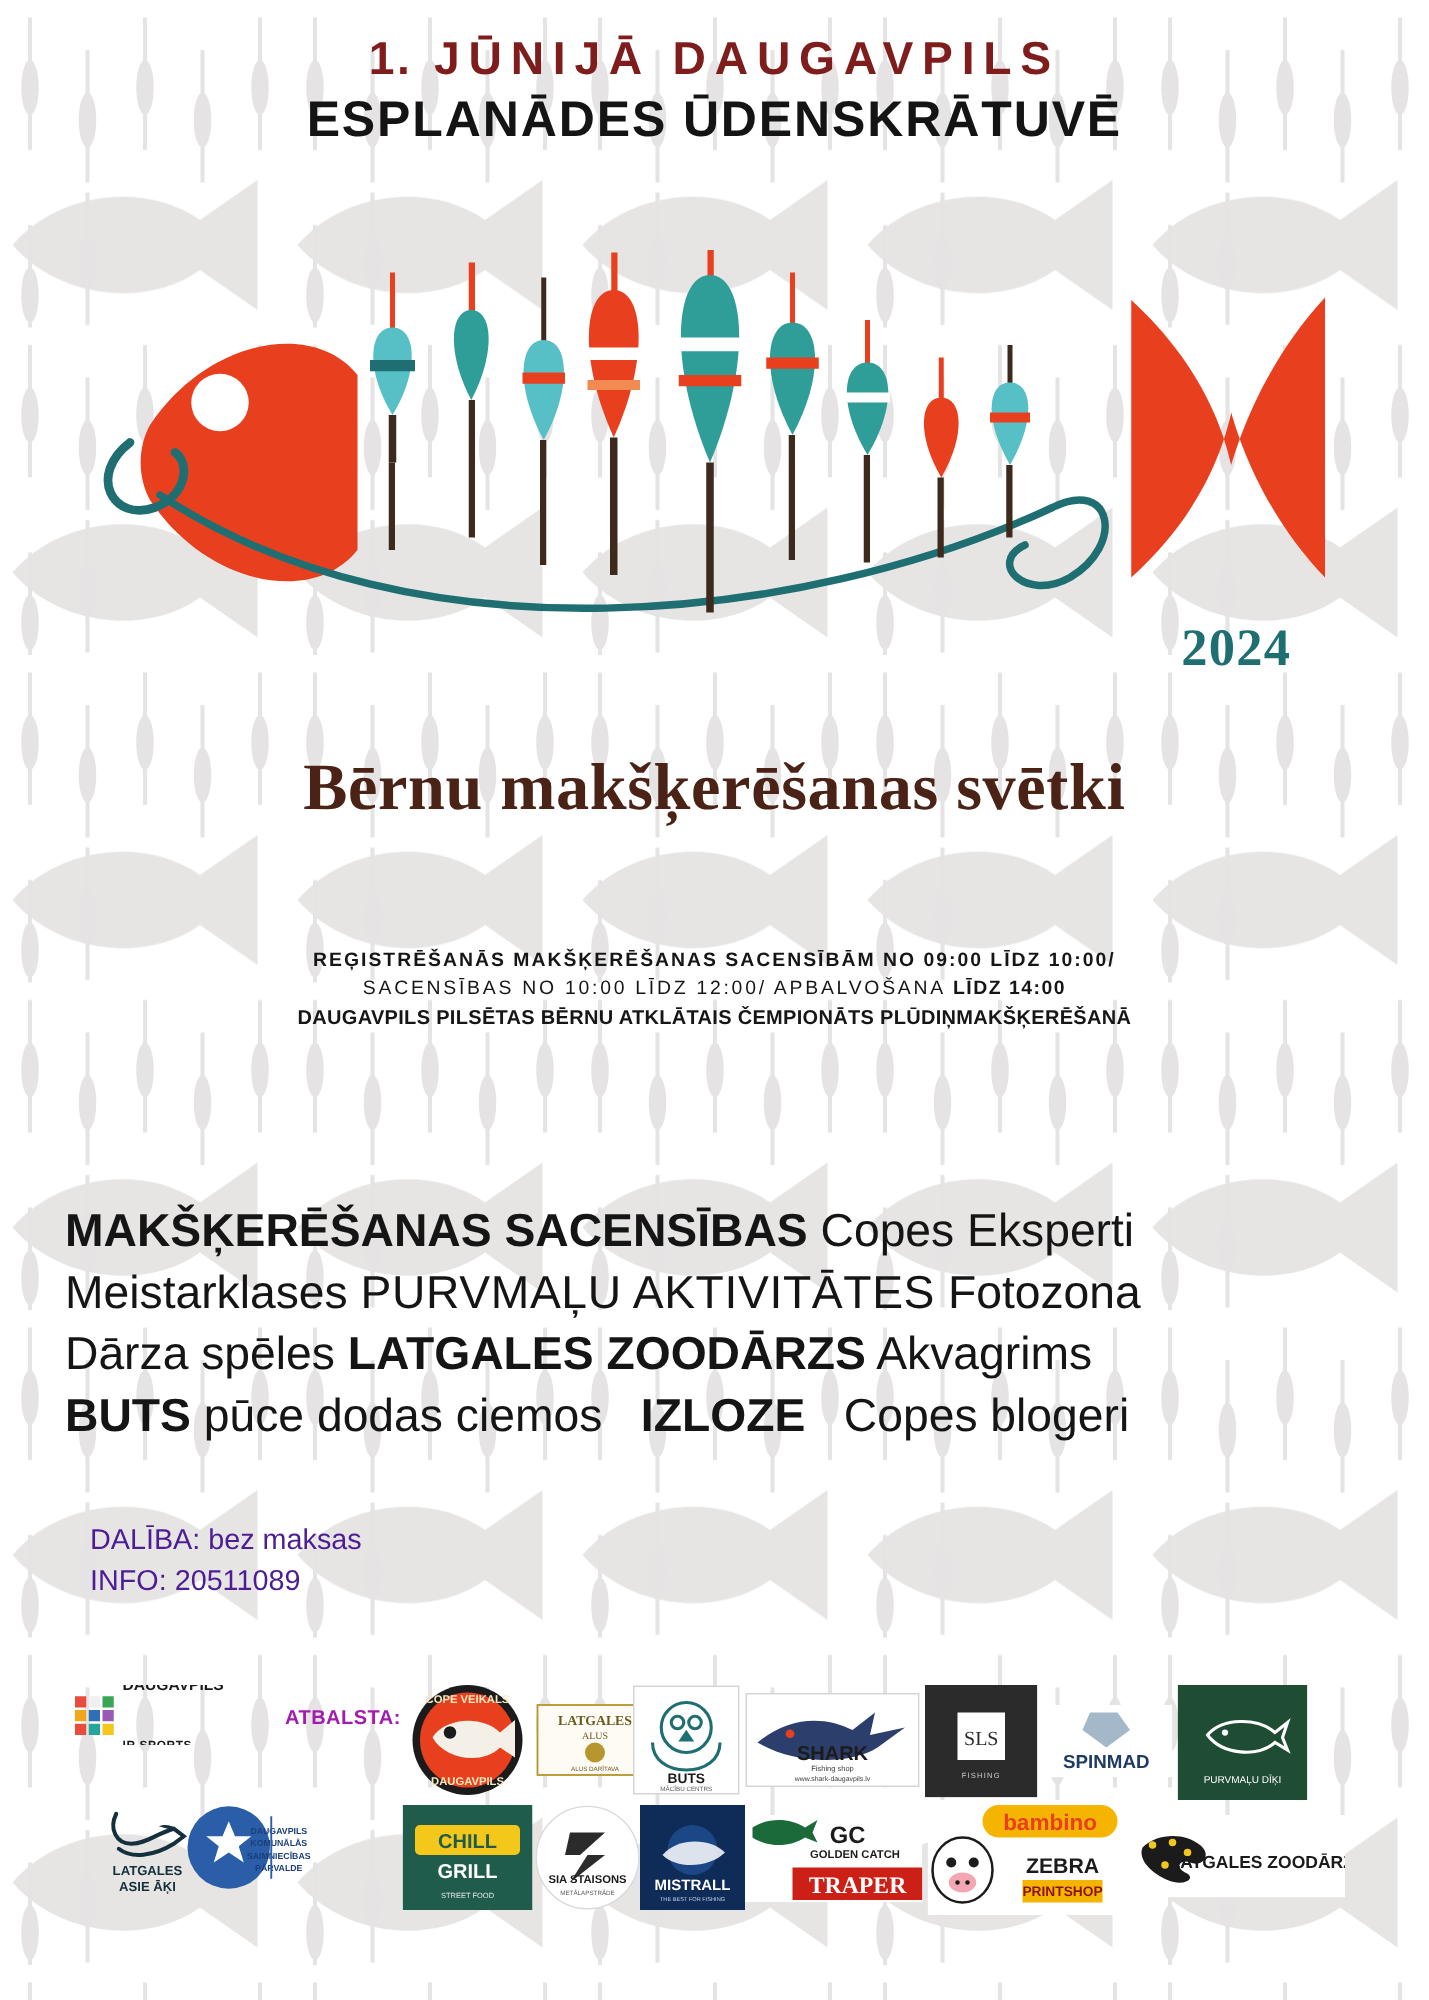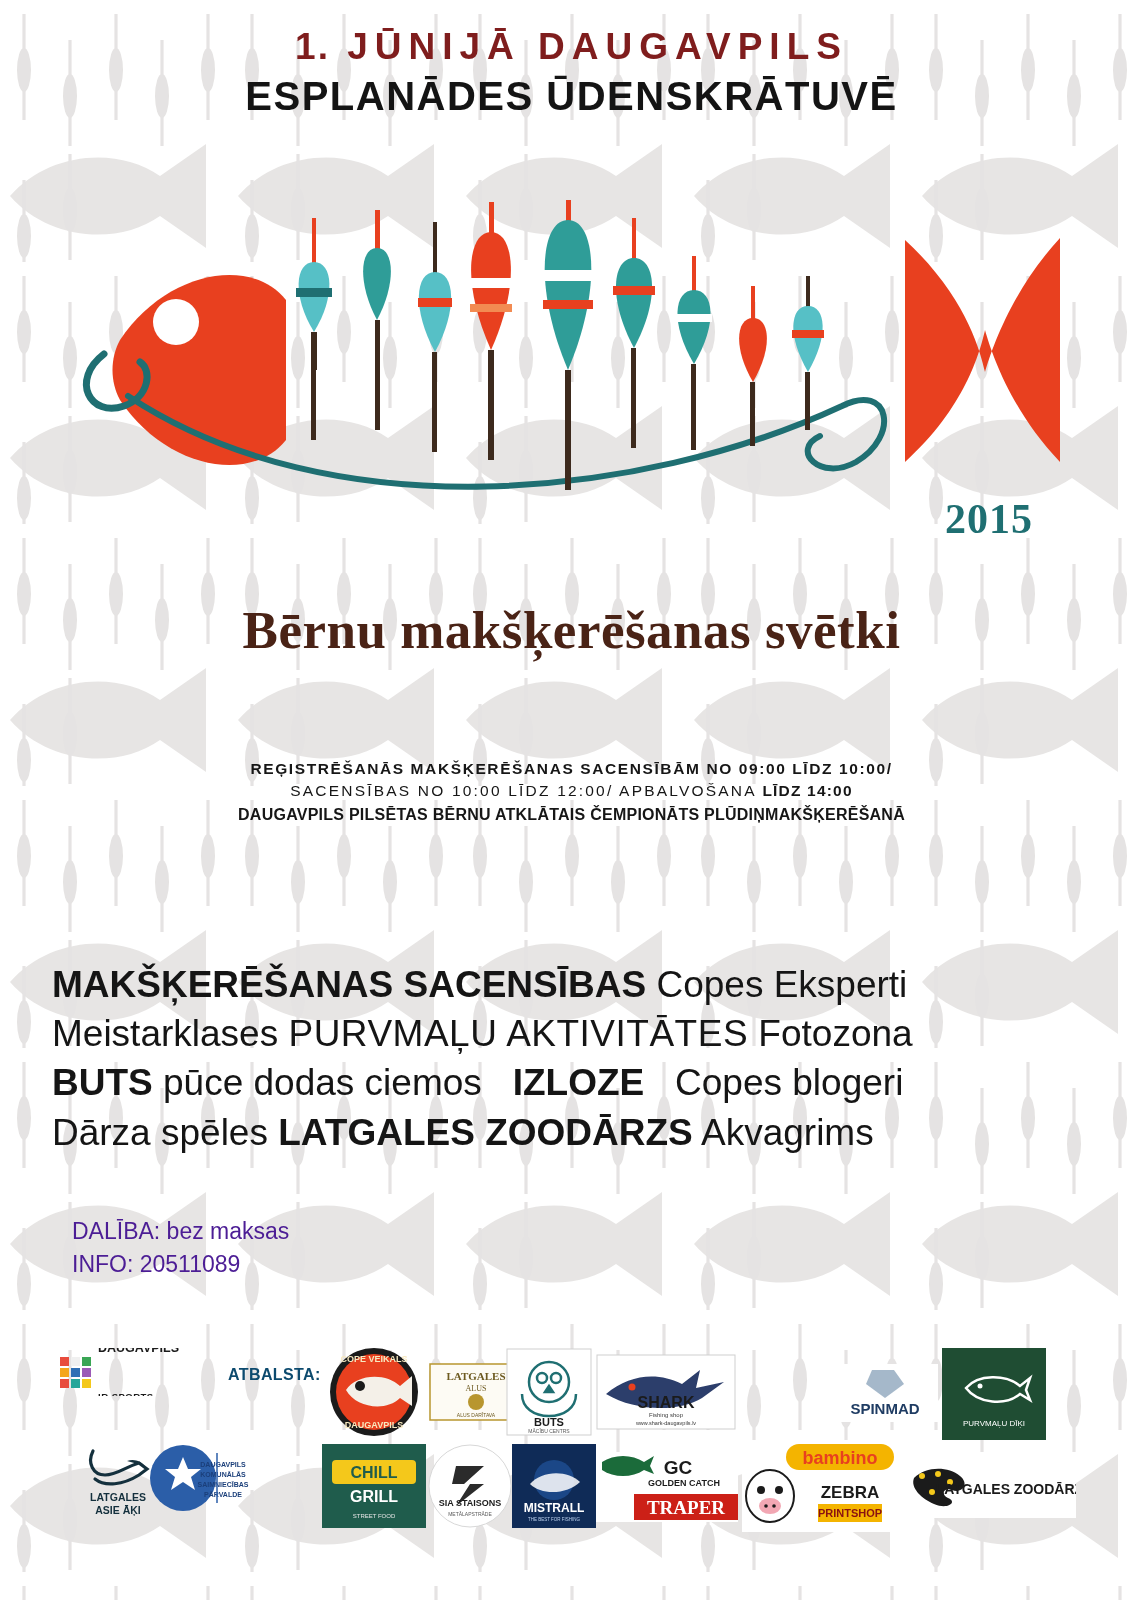--- a/index.html
+++ b/index.html
@@ -162,21 +162,21 @@
     height: 250px;
     z-index: 3;
   }
   .atbalsta {
     position: absolute;
     left: 228px;
     top: 26px;
     font-size: 16px;
     font-weight: bold;
     letter-spacing: 0.4px;
-    color: #0c4a6e;
+    color: #a21caf;
   }
   .logo {
     position: absolute;
     box-sizing: border-box;
     overflow: hidden;
   }
   .logo-box {
     display: flex;
     align-items: center;
     justify-content: center;
@@ -321,54 +321,54 @@
         <rect x="750" y="182" width="5" height="64" fill="#3d2a1d"></rect>
       </g>
       <g>
         <rect x="806" y="76" width="4" height="34" fill="#3d2a1d"></rect>
         <path d="M808,106 C826,106 829,136 808,172 C787,136 790,106 808,106 Z" fill="#56c0c6"></path>
         <rect x="792" y="130" width="32" height="8" fill="#e8401f"></rect>
         <rect x="805" y="172" width="5" height="58" fill="#3d2a1d"></rect>
       </g>
     </svg>
   </div>
-  <div class="year-label">2015</div>
+  <div class="year-label">2024</div>
 
   <div class="serif-title">Bērnu makšķerēšanas svētki</div>
 
   <div class="schedule">
     <div class="sched-l1">REĢISTRĒŠANĀS MAKŠĶERĒŠANAS SACENSĪBĀM NO 09:00 LĪDZ 10:00/</div>
     <div class="sched-l2">
       <span>SACENSĪBAS NO 10:00 LĪDZ 12:00/ APBALVOŠANA </span><b>LĪDZ 14:00</b>
     </div>
     <div class="sched-l3">DAUGAVPILS PILSĒTAS BĒRNU ATKLĀTAIS ČEMPIONĀTS PLŪDIŅMAKŠĶERĒŠANĀ</div>
   </div>
 
   <div class="activities">
     <div class="act-row">
       <span class="act-b">MAKŠĶERĒŠANAS SACENSĪBAS</span>
       <span class="act-n">Copes Eksperti</span>
     </div>
     <div class="act-row">
       <span class="act-n">Meistarklases</span>
       <span class="act-n sp-wide">PURVMAĻU AKTIVITĀTES</span>
       <span class="act-n">Fotozona</span>
+    </div>
+    <div class="act-row">
+      <span class="act-n">Dārza  spēles</span>
+      <span class="act-b">LATGALES  ZOODĀRZS</span>
+      <span class="act-n">Akvagrims</span>
     </div>
     <div class="act-row">
       <span class="act-b">BUTS</span>
       <span class="act-n">pūce dodas ciemos</span>
       &nbsp;
       <span class="act-b">IZLOZE</span>
       &nbsp;
       <span class="act-n">Copes blogeri</span>
-    </div>
-    <div class="act-row">
-      <span class="act-n">Dārza  spēles</span>
-      <span class="act-b">LATGALES  ZOODĀRZS</span>
-      <span class="act-n">Akvagrims</span>
     </div>
   </div>
 
   <div class="info">
     <div>DALĪBA: bez maksas</div>
     <div>INFO: 20511089</div>
   </div>
 
   <div class="sponsors">
 
@@ -463,20 +463,28 @@
       <svg width="140" height="76" viewBox="0 0 140 76" aria-hidden="true">
         <rect x="1" y="1" width="138" height="74" fill="#ffffff" stroke="#cfcfcf"></rect>
         <path d="M10,40 C34,20 62,18 86,30 L104,16 L100,34 L128,28 L106,44 C84,58 40,58 10,40 Z" fill="#2c3e6b"></path>
         <circle cx="36" cy="33" r="3.5" fill="#e8401f"></circle>
         <text x="70" y="54" text-anchor="middle" font-family="Liberation Sans" font-size="16" font-weight="bold" fill="#1b1b1b">SHARK</text>
         <text x="70" y="63" text-anchor="middle" font-family="Liberation Sans" font-size="6" fill="#3a3a3a">Fishing shop</text>
         <text x="70" y="71" text-anchor="middle" font-family="Liberation Sans" font-size="5.5" fill="#3a3a3a">www.shark-daugavpils.lv</text>
       </svg>
     </div>
 
+    <div class="logo sls">
+      <svg width="90" height="90" viewBox="0 0 90 90" aria-hidden="true">
+        <rect x="0" y="0" width="90" height="90" fill="#2b2b2b"></rect>
+        <rect x="26" y="22" width="38" height="38" fill="#ffffff"></rect>
+        <text x="45" y="48" text-anchor="middle" font-family="Liberation Serif" font-size="16" fill="#2b2b2b">SLS</text>
+        <text x="45" y="74" text-anchor="middle" font-family="Liberation Sans" font-size="6" fill="#cfcfcf" letter-spacing="1">FISHING</text>
+      </svg>
+    </div>
 
     <div class="logo spinmad">
       <svg width="106" height="58" viewBox="0 0 106 58" aria-hidden="true">
         <rect x="0" y="0" width="106" height="58" fill="#ffffff"></rect>
         <path d="M40,6 L62,6 L72,20 L53,34 L34,20 Z" fill="#8fa6bd" opacity="0.8"></path>
         <text x="53" y="50" text-anchor="middle" font-family="Liberation Sans" font-size="15" font-weight="bold" fill="#1f3c63">SPINMAD</text>
       </svg>
     </div>
 
     <div class="logo purvmalu">

